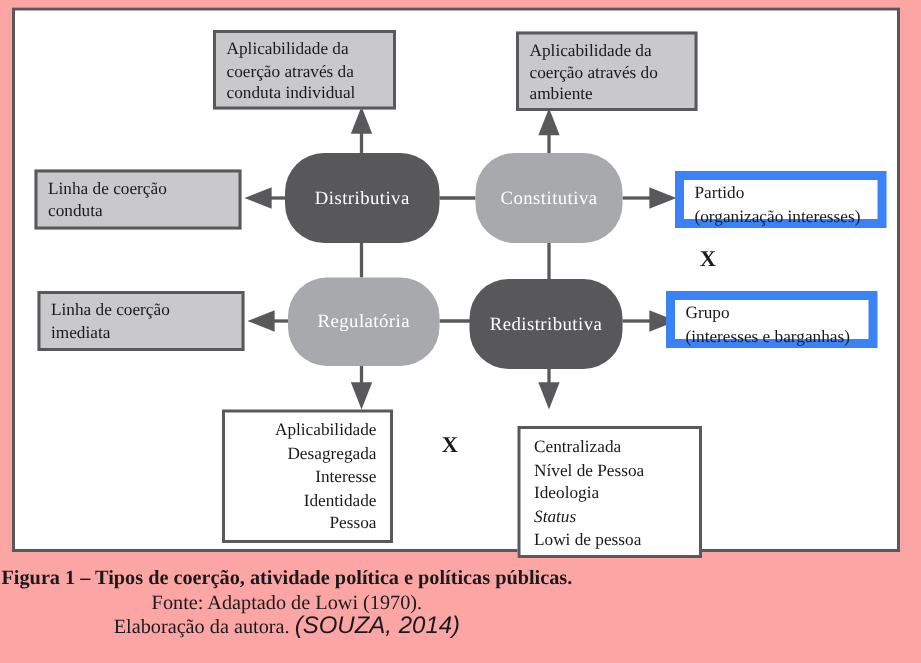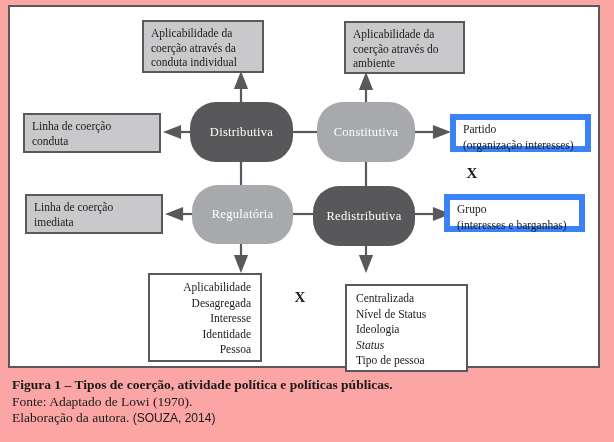--- a/index.html
+++ b/index.html
@@ -30,23 +30,23 @@
   .x-mark{
     position:absolute;font-weight:bold;font-size:15px;color:#1a1a1a;
     width:18px;text-align:center;
   }
   .bottom-box{
     position:absolute;background:#ffffff;border:2px solid #59595b;
     box-sizing:border-box;padding:5px 9px;font-size:11.5px;line-height:15.6px;
   }
   .align-right{text-align:right;}
   .italic{font-style:italic;}
-  .caption{position:absolute;left:12px;top:377px;font-size:13.5px;line-height:16.5px;}
+  .caption{position:absolute;left:1px;top:377px;font-size:13.5px;line-height:16.5px;text-align:center;}
   .caption .bold{font-weight:bold;}
-  .caption .cite{font-family:"Liberation Sans", sans-serif;font-size:12px;}
+  .caption .cite{font-family:"Liberation Sans", sans-serif;font-size:16px;font-style:italic;}
   svg.overlay{position:absolute;left:0;top:0;pointer-events:none;}
 </style>
 </head>
 <body>
 
 <div class="canvas">
 
   <div class="figure-frame"></div>
 
   <svg class="overlay" width="614" height="442" viewBox="0 0 614 442">
@@ -125,24 +125,24 @@
   <div class="bottom-box line-block align-right" style="left:148px;top:273px;width:114px;height:89px;">
     <span>Aplicabilidade</span>
     <span>Desagregada</span>
     <span>Interesse</span>
     <span>Identidade</span>
     <span>Pessoa</span>
   </div>
   <div class="x-mark" style="left:291px;top:289px;">X</div>
   <div class="bottom-box line-block" style="left:345px;top:284px;width:123px;height:88px;">
     <span>Centralizada</span>
-    <span>Nível de Status</span>
+    <span>Nível de Pessoa</span>
     <span>Ideologia</span>
     <span class="italic">Status</span>
-    <span>Tipo de pessoa</span>
+    <span>Lowi de pessoa</span>
   </div>
 
   <div class="caption">
     <div class="bold">Figura 1 – Tipos de coerção, atividade política e políticas públicas.</div>
     <div>Fonte: Adaptado de Lowi (1970).</div>
     <div><span>Elaboração da autora.</span>
       <span class="cite">(SOUZA, 2014)</span>
     </div>
   </div>
 

